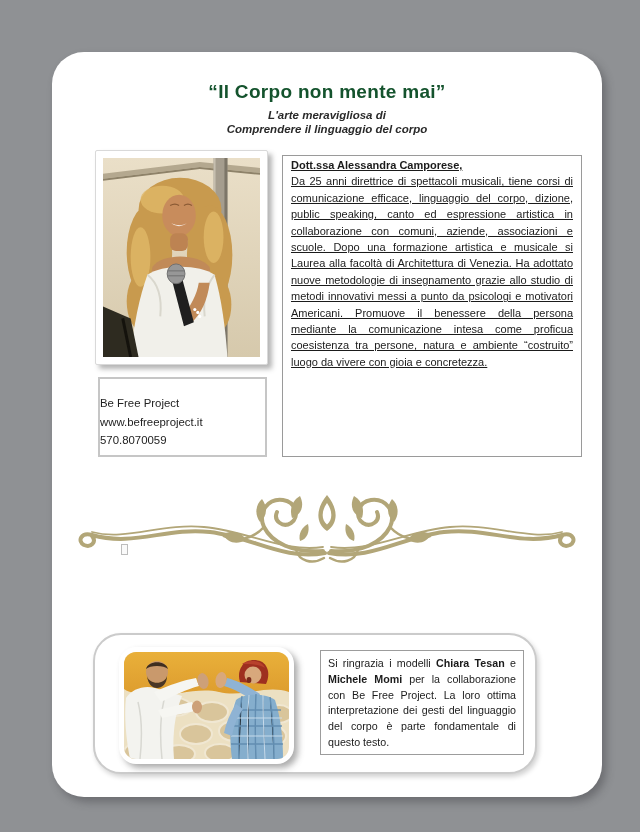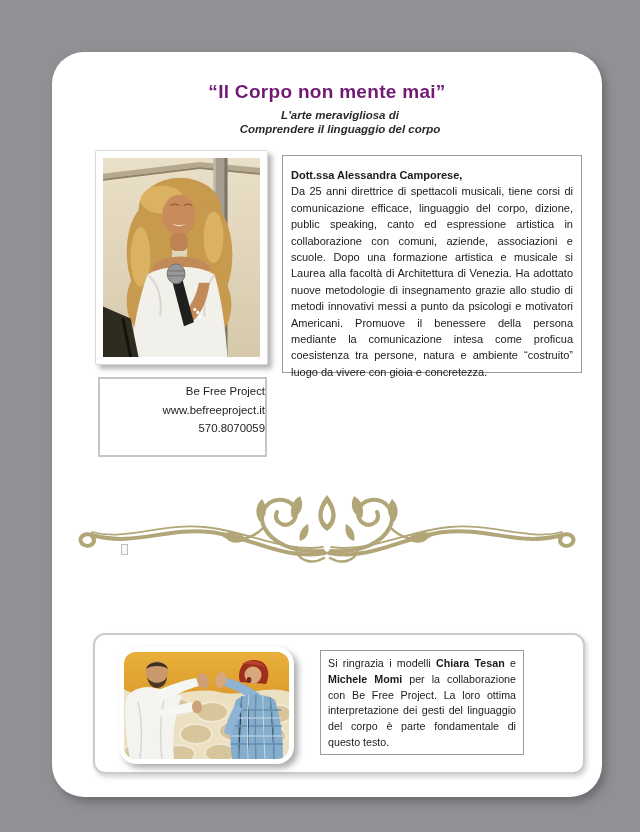--- a/index.html
+++ b/index.html
@@ -9,63 +9,63 @@
     font-family:"Liberation Sans","DejaVu Sans",sans-serif;
     color:#1d1d1d;
   }
   .card{
     position:absolute;left:52px;top:52px;width:550px;height:745px;
     background:#fff;border-radius:32px;
     box-shadow:4px 5px 9px rgba(50,50,55,.38);
   }
   .page-title{
     position:absolute;left:0;top:29px;width:100%;
-    text-align:center;font-size:19px;font-weight:bold;letter-spacing:.3px;color:#701a75;
+    text-align:center;font-size:19px;font-weight:bold;letter-spacing:.3px;color:#14532d;
   }
   .subtitle{
     position:absolute;left:0;width:100%;text-align:center;
-    font-size:11.5px;font-style:italic;font-weight:bold;color:#2a2a2a;margin-left:13px;
+    font-size:11.5px;font-style:italic;font-weight:bold;color:#2a2a2a;
   }
   .subtitle.l1{top:57px;}
   .subtitle.l2{top:71px;}
 
   .photo-frame{
     position:absolute;left:43px;top:98px;width:173px;height:215px;
     background:#fff;border:1px solid #d9d9d9;border-radius:2px;
     box-shadow:4px 4px 5px rgba(90,90,90,.45);
     box-sizing:border-box;padding:7px;
   }
   .photo-frame svg{display:block;width:100%;height:100%;}
 
   .bio-box{
-    position:absolute;left:230px;top:103px;width:300px;height:218px;
+    position:absolute;left:230px;top:103px;width:300px;height:302px;
     border:1px solid #9a9a9a;box-sizing:border-box;
-    padding:11px 8px 4px 8px;
-    font-size:11px;line-height:16.4px;text-align:justify;color:#1b1b1b;
+    padding:1px 8px 4px 8px;
+    font-size:11px;line-height:16.4px;text-align:justify;color:#1b1b1b;text-decoration:underline;
   }
   .bio-box p{margin:0;}
   .bio-heading{font-weight:bold;}
 
   .contact-box{
     position:absolute;left:46px;top:325px;width:169px;height:80px;
     border:2px solid #c6c6c6;box-sizing:border-box;
-    text-align:right;font-size:11.4px;line-height:18.6px;padding-top:3px;color:#222;
+    text-align:left;font-size:11.4px;line-height:18.6px;padding-top:15px;color:#222;
   }
 
   .flourish{position:absolute;left:18px;top:438px;width:514px;height:100px;}
   .flourish svg{display:block;width:100%;height:100%;}
 
   .artifact{
     position:absolute;left:69px;top:492px;width:7px;height:11px;
     background:#fafafa;border:1px solid #bdbdbd;box-sizing:border-box;
   }
 
   .bottom-panel{
-    position:absolute;left:41px;top:581px;width:492px;height:141px;
-    background:#fff;border:2px solid #cbcbcb;border-radius:12px;
+    position:absolute;left:41px;top:581px;width:444px;height:141px;
+    background:#fff;border:2px solid #cbcbcb;border-radius:28px;
     box-shadow:2px 3px 5px rgba(0,0,0,.18);box-sizing:border-box;
   }
   .bottom-photo{
     position:absolute;left:24px;top:12px;width:175px;height:117px;
     background:#fff;border-radius:17px;
     box-shadow:4px 4px 6px rgba(70,70,70,.45);
     box-sizing:border-box;padding:5px;
   }
   .bottom-photo svg{display:block;width:100%;height:100%;border-radius:12px;}
   .thanks-box{

